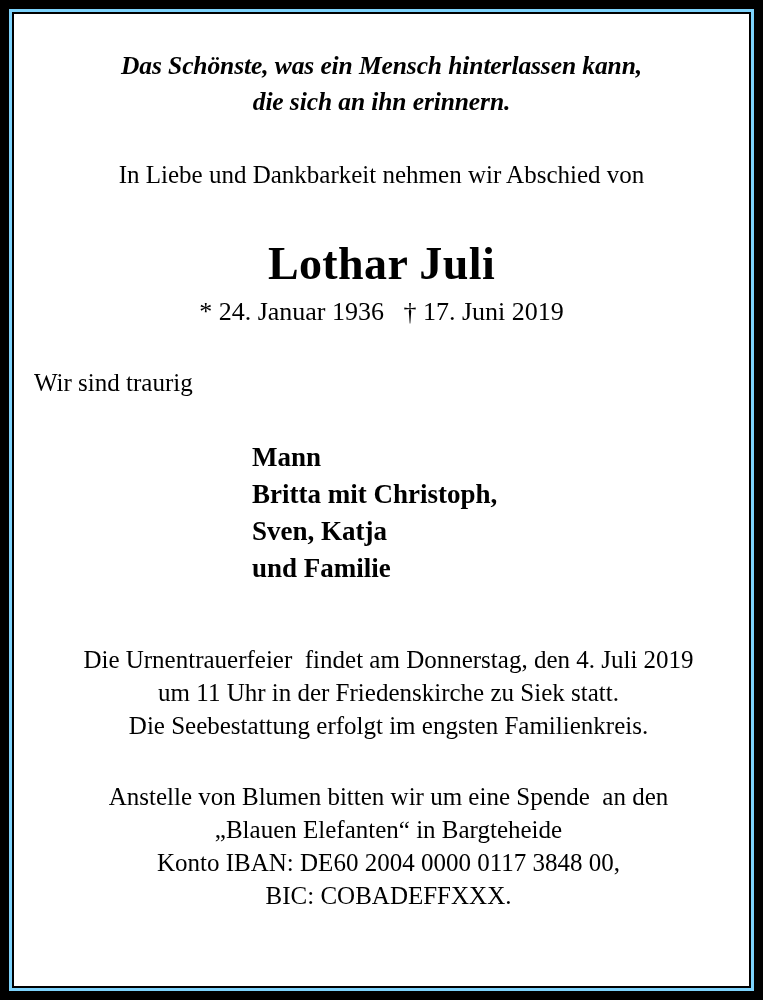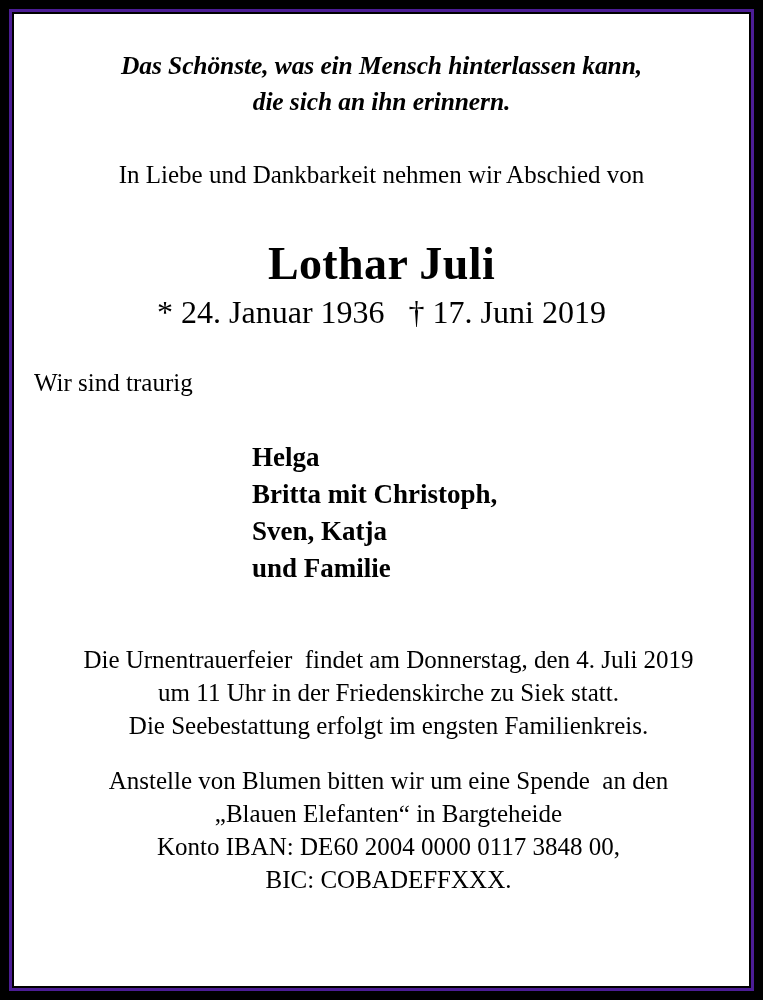--- a/index.html
+++ b/index.html
@@ -21,21 +21,21 @@
     width: 763px;
     height: 1000px;
     padding: 4px;
     background: #000000;
   }
   .outer-frame {
     box-sizing: border-box;
     width: 100%;
     height: 100%;
     border: 5px solid #000000;
-    background: #4c1d95;
+    background: #7dd3fc;
     padding: 3px;
   }
   .inner-frame {
     box-sizing: border-box;
     width: 100%;
     height: 100%;
     border: 2px solid #000000;
     background: #ffffff;
     padding: 18px 20px 10px 20px;
   }
@@ -73,21 +73,21 @@
   }
   .deceased-name {
     display: block;
     font-size: 46px;
     font-weight: bold;
     line-height: 54px;
     letter-spacing: 0.4px;
   }
   .life-dates {
     display: block;
-    font-size: 32px;
+    font-size: 26px;
     line-height: 34px;
     margin-top: 4px;
     white-space: pre;
   }
 
   .mourning-line {
     display: block;
     font-size: 25px;
     line-height: 32px;
     margin-top: 38px;
@@ -102,21 +102,21 @@
   }
   .survivor-line { display: block; white-space: pre; }
 
   .service-block {
     margin-top: 56px;
     padding-left: 14px;
     font-size: 25px;
     line-height: 33px;
   }
   .donation-block {
-    margin-top: 22px;
+    margin-top: 38px;
     padding-left: 14px;
     font-size: 25px;
     line-height: 33px;
   }
   .para-line { display: block; white-space: pre; text-align: center; }
 </style>
 </head>
 <body>
 
 <div id="obituary-notice">
@@ -134,21 +134,21 @@
         </div>
 
         <div class="name-block">
           <span class="deceased-name">Lothar Juli</span>
           <span class="life-dates">* 24. Januar 1936   † 17. Juni 2019</span>
         </div>
 
         <span class="mourning-line">Wir sind traurig</span>
 
         <div class="survivors-block">
-          <span class="survivor-line">Helga</span>
+          <span class="survivor-line">Mann</span>
           <span class="survivor-line">Britta mit Christoph,</span>
           <span class="survivor-line">Sven, Katja</span>
           <span class="survivor-line">und Familie</span>
         </div>
 
         <div class="service-block">
           <span class="para-line">Die Urnentrauerfeier  findet am Donnerstag, den 4. Juli 2019</span>
           <span class="para-line">um 11 Uhr in der Friedenskirche zu Siek statt.</span>
           <span class="para-line">Die Seebestattung erfolgt im engsten Familienkreis.</span>
         </div>

